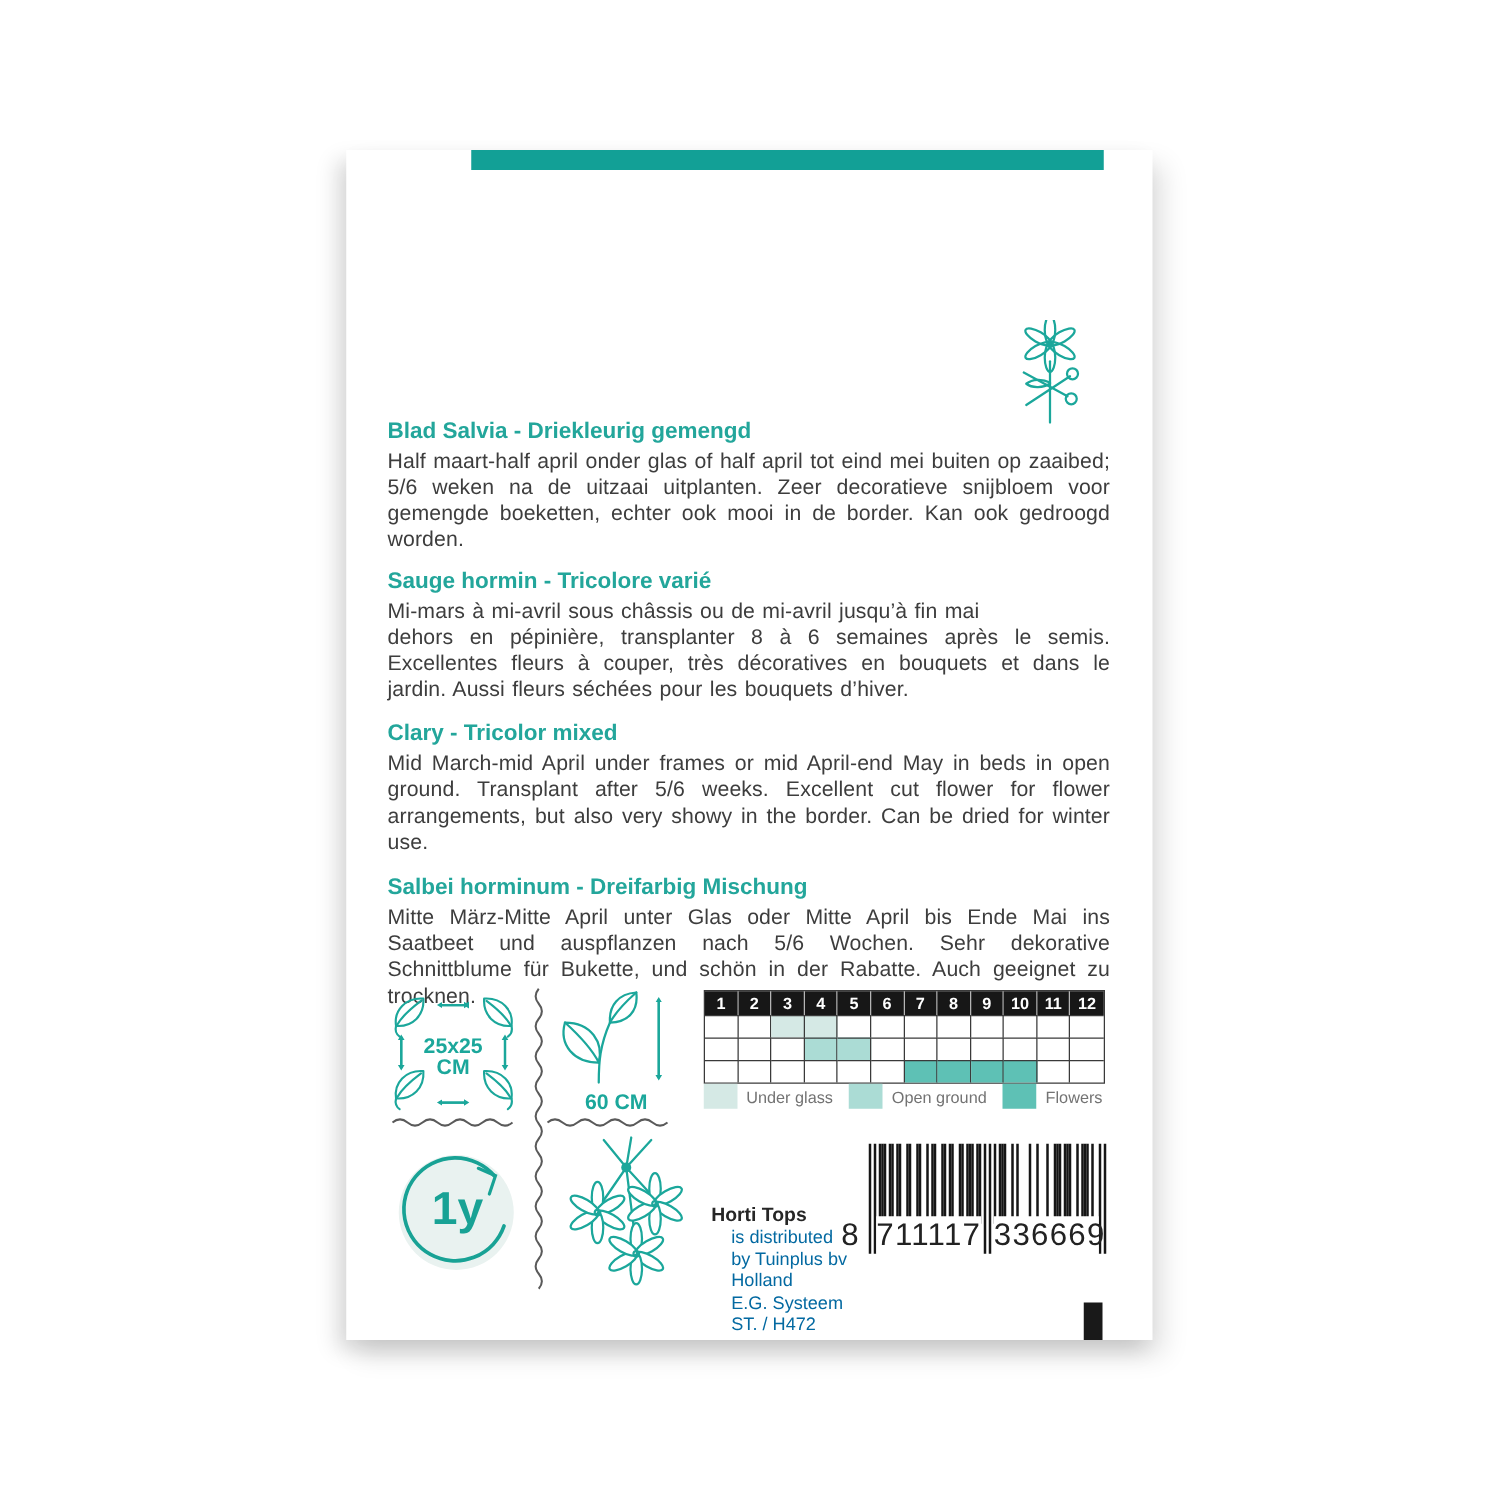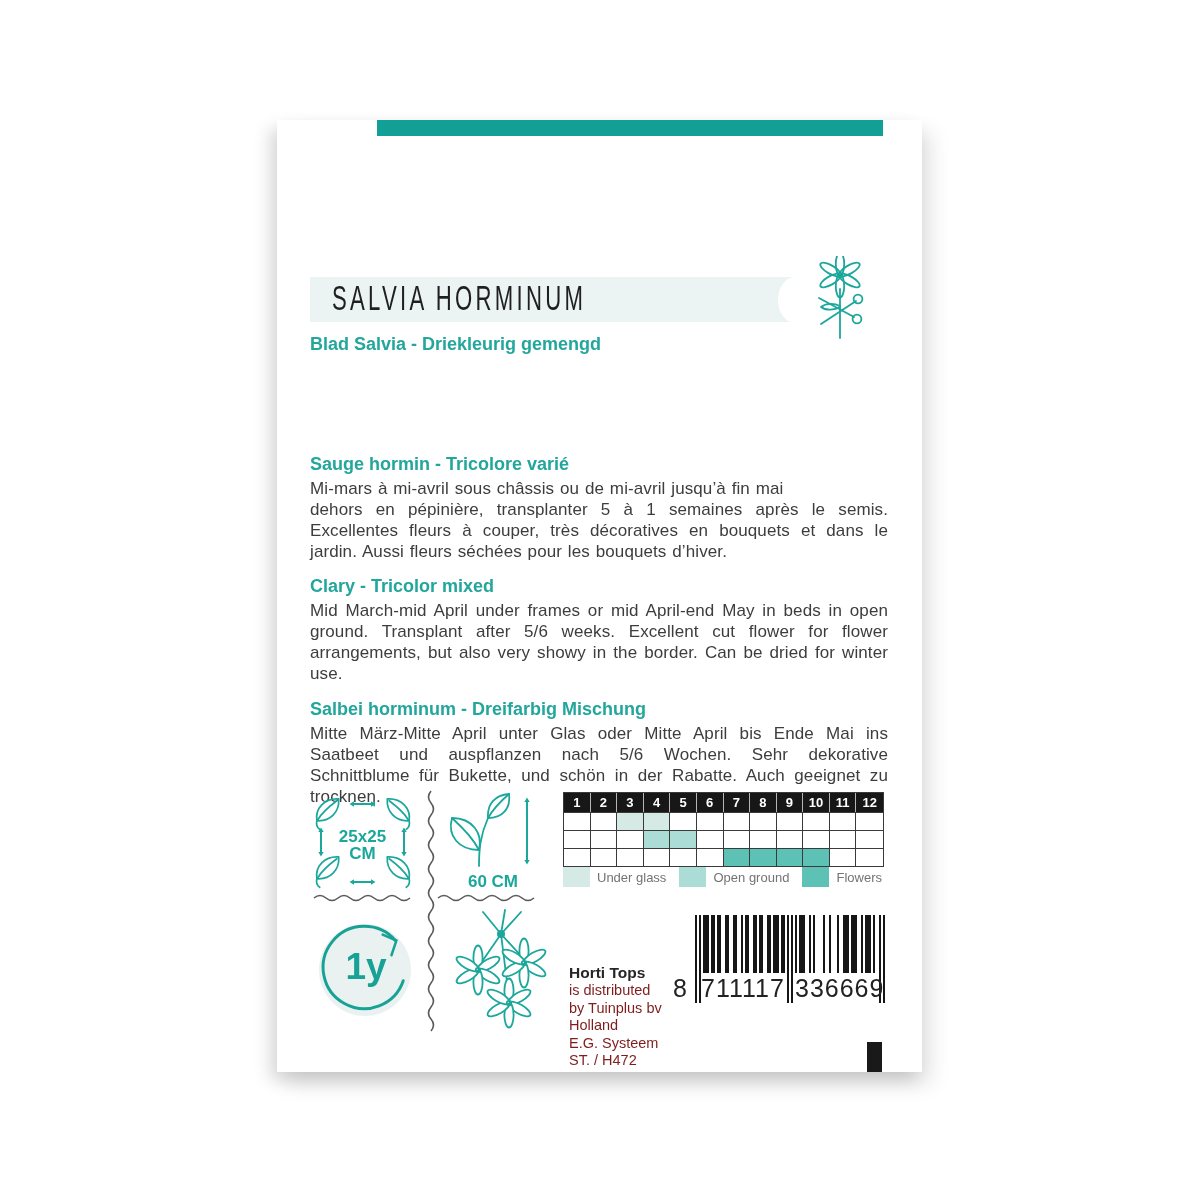--- a/index.html
+++ b/index.html
@@ -38,21 +38,21 @@
   .lg-sw{width:27px;height:20px;display:inline-block;}
   .lg-lb{font-size:13px;color:#737373;}
   
   .annual{position:absolute;left:40px;top:798px;width:98px;height:98px;}
   .annual-bg{position:absolute;left:2px;top:6px;width:92px;height:92px;border-radius:50%;background:#e9f2f0;}
   .annual-label{position:absolute;left:0;top:0;width:100%;height:100%;display:flex;align-items:center;
     justify-content:center;font-size:37px;font-weight:bold;color:#18a295;}
   .flowersicon{position:absolute;left:176px;top:788px;width:94px;height:130px;}
   .distrib{position:absolute;left:292px;top:795px;width:110px;}
   .distrib-name{font-size:15.5px;font-weight:bold;color:#262626;line-height:19px;margin-top:48px;}
-  .distrib-line{font-size:14.5px;color:#7f1d1d;line-height:17.5px;}
+  .distrib-line{font-size:14.5px;color:#0369a1;line-height:17.5px;margin-left:16px;}
   
   .barcode{position:absolute;left:394px;top:795px;width:212px;height:95px;}
   .bars{position:absolute;left:24px;top:0;display:flex;}
   .bars span{width:2px;display:block;}
   .bc-digit{position:absolute;top:58px;height:30px;line-height:30px;font-size:25px;color:#222;background:#ffffff;}
   .bc-first{left:2px;width:18px;background:transparent;}
   .bc-left{left:30px;width:84px;text-align:center;letter-spacing:1px;}
   .bc-right{left:124px;width:84px;text-align:center;letter-spacing:1px;}
   .print-mark{position:absolute;left:590px;top:922px;width:15px;height:30px;background:#191919;}
   svg .tealstroke{stroke:#1ba79b;fill:none;stroke-width:1.8;stroke-linecap:round;stroke-linejoin:round;}
@@ -60,23 +60,20 @@
   svg .whitefillstroke{stroke:#1ba79b;fill:#ffffff;stroke-width:1.8;}
 </style>
 </head>
 <body>
 
 <div class="stage">
   <div class="packet">
 
     <div class="accent-bar"></div>
 
-    <div class="title-banner">
-      <div class="title-text">SALVIA HORMINUM</div>
-    </div>
 
     <svg class="cutflower" viewBox="0 0 62 86">
       <g class="tealstroke">
         <g transform="translate(27,19)">
           <ellipse cx="0" cy="-11" rx="4.2" ry="11.5"></ellipse>
           <ellipse cx="0" cy="-11" rx="4.2" ry="11.5" transform="rotate(60)"></ellipse>
           <ellipse cx="0" cy="-11" rx="4.2" ry="11.5" transform="rotate(120)"></ellipse>
           <ellipse cx="0" cy="-11" rx="4.2" ry="11.5" transform="rotate(180)"></ellipse>
           <ellipse cx="0" cy="-11" rx="4.2" ry="11.5" transform="rotate(240)"></ellipse>
           <ellipse cx="0" cy="-11" rx="4.2" ry="11.5" transform="rotate(300)"></ellipse>
@@ -86,25 +83,26 @@
         <path d="M27 50 C 21 47, 13 47, 8 51 C 13 55, 22 54, 27 51 Z"></path>
         <path d="M6 42 L41 61"></path>
         <path d="M8 68 L43 45"></path>
         <circle cx="45" cy="43" r="4.4"></circle>
         <circle cx="44" cy="63" r="4.4"></circle>
       </g>
     </svg>
 
     <div class="sec" style="top:214px">
       <h3 class="sec-h">Blad Salvia - Driekleurig gemengd</h3>
+      <p class="sec-b">Half maart-half april onder glas of half april tot eind mei buiten op zaaibed; 5/6 weken na de uitzaai uitplanten. Zeer decoratieve snijbloem voor gemengde boeketten, echter ook mooi in de border. Kan ook gedroogd worden.</p>
     </div>
     <div class="sec" style="top:334px">
       <h3 class="sec-h">Sauge hormin - Tricolore varié</h3>
       <p class="sec-b">Mi-mars à mi-avril sous châssis ou de mi-avril jusqu’à fin mai
-dehors en pépinière, transplanter 5 à 1 semaines après le semis. Excellentes fleurs à couper, très décoratives en bouquets et dans le jardin. Aussi fleurs séchées pour les bouquets d’hiver.</p>
+dehors en pépinière, transplanter 8 à 6 semaines après le semis. Excellentes fleurs à couper, très décoratives en bouquets et dans le jardin. Aussi fleurs séchées pour les bouquets d’hiver.</p>
     </div>
     <div class="sec" style="top:456px">
       <h3 class="sec-h">Clary - Tricolor mixed</h3>
       <p class="sec-b">Mid March-mid April under frames or mid April-end May in beds in open ground. Transplant after 5/6 weeks. Excellent cut flower for flower arrangements, but also very showy in the border. Can be dried for winter use.</p>
     </div>
     <div class="sec" style="top:579px">
       <h3 class="sec-h">Salbei horminum - Dreifarbig Mischung</h3>
       <p class="sec-b">Mitte März-Mitte April unter Glas oder Mitte April bis Ende Mai ins Saatbeet und auspflanzen nach 5/6 Wochen. Sehr dekorative Schnittblume für Bukette, und schön in der Rabatte. Auch geeignet zu trocknen.</p>
     </div>
 

